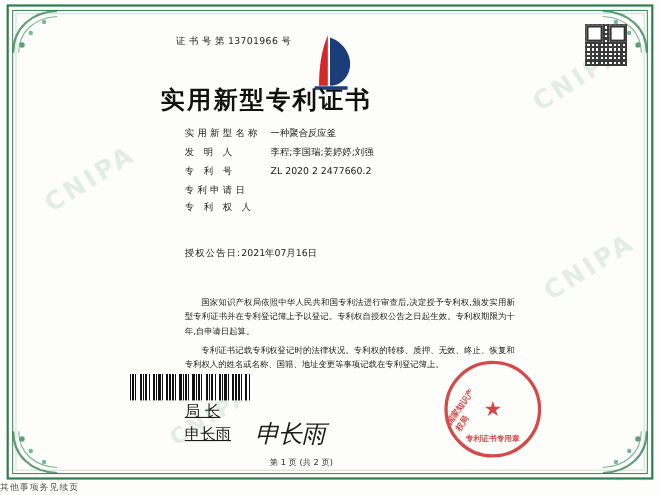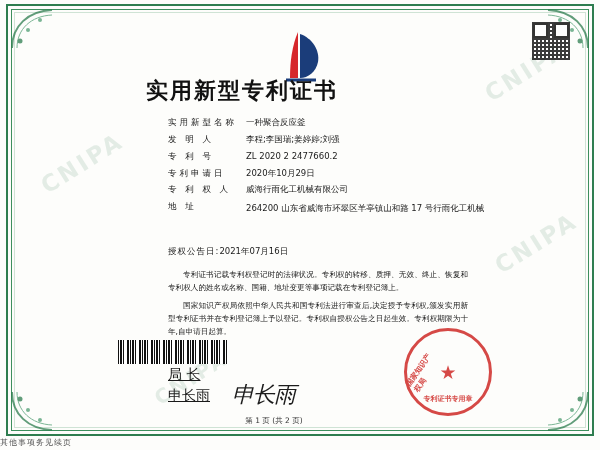--- a/index.html
+++ b/index.html
@@ -244,20 +244,21 @@
       <circle cx="30" cy="12" r="2" fill="#4f9d72"></circle>
     </svg>
   </div>
 
   <div class="wm wm1">CNIPA</div>
   <div class="wm wm2">CNIPA</div>
   <div class="wm wm3">CNIPA</div>
   <div class="wm wm4">CNIPA</div>
 
   <div class="top-row">
+    <div class="cert-no">证 书 号 第 13701966 号</div>
     <div class="qr"></div>
     <div class="emblem">
       <svg width="64" height="58" viewBox="0 0 64 58">
         <path d="M30 4 L30 50 L22 50 C22 34 24 18 30 4 Z" fill="#d6272b"></path>
         <path d="M32 6 C44 10 52 22 50 34 C48 44 40 50 32 50 Z" fill="#1b3d7a"></path>
         <path d="M18 52 L48 52" stroke="#1b3d7a" stroke-width="3"></path>
       </svg>
     </div>
   </div>
 
@@ -271,41 +272,35 @@
     <div class="fld">
       <div class="lab">发 明 人</div>
       <div class="val">李程;李国瑞;姜婷婷;刘强</div>
     </div>
     <div class="fld">
       <div class="lab">专 利 号</div>
       <div class="val">ZL 2020 2 2477660.2</div>
     </div>
     <div class="fld">
       <div class="lab">专利申请日</div>
-      <div class="val">2020年10月29日</div>
     </div>
     <div class="fld">
       <div class="lab">专 利 权 人</div>
-      <div class="val">威海行雨化工机械有限公司</div>
-    </div>
-    <div class="fld two">
-      <div class="lab">地 址</div>
-      <div class="val">264200 山东省威海市环翠区羊亭镇山和路 17 号行雨化工机械</div>
     </div>
     <div class="grant-row">
       <div class="half">
         <span class="lab">授权公告日:</span>
         <span class="val">2021年07月16日</span>
       </div>
     </div>
   </div>
 
   <div class="body-text">
+    <p>国家知识产权局依照中华人民共和国专利法进行审查后,决定授予专利权,颁发实用新型专利证书并在专利登记簿上予以登记。专利权自授权公告之日起生效。专利权期限为十年,自申请日起算。</p>
     <p>专利证书记载专利权登记时的法律状况。专利权的转移、质押、无效、终止、恢复和专利权人的姓名或名称、国籍、地址变更等事项记载在专利登记簿上。</p>
-    <p>国家知识产权局依照中华人民共和国专利法进行审查后,决定授予专利权,颁发实用新型专利证书并在专利登记簿上予以登记。专利权自授权公告之日起生效。专利权期限为十年,自申请日起算。</p>
   </div>
 
   <div class="barcode"></div>
 
   <div class="sig-block">
     <div>局 长</div>
     <div>申长雨</div>
   </div>
   <div class="sig-name">申长雨</div>
 

